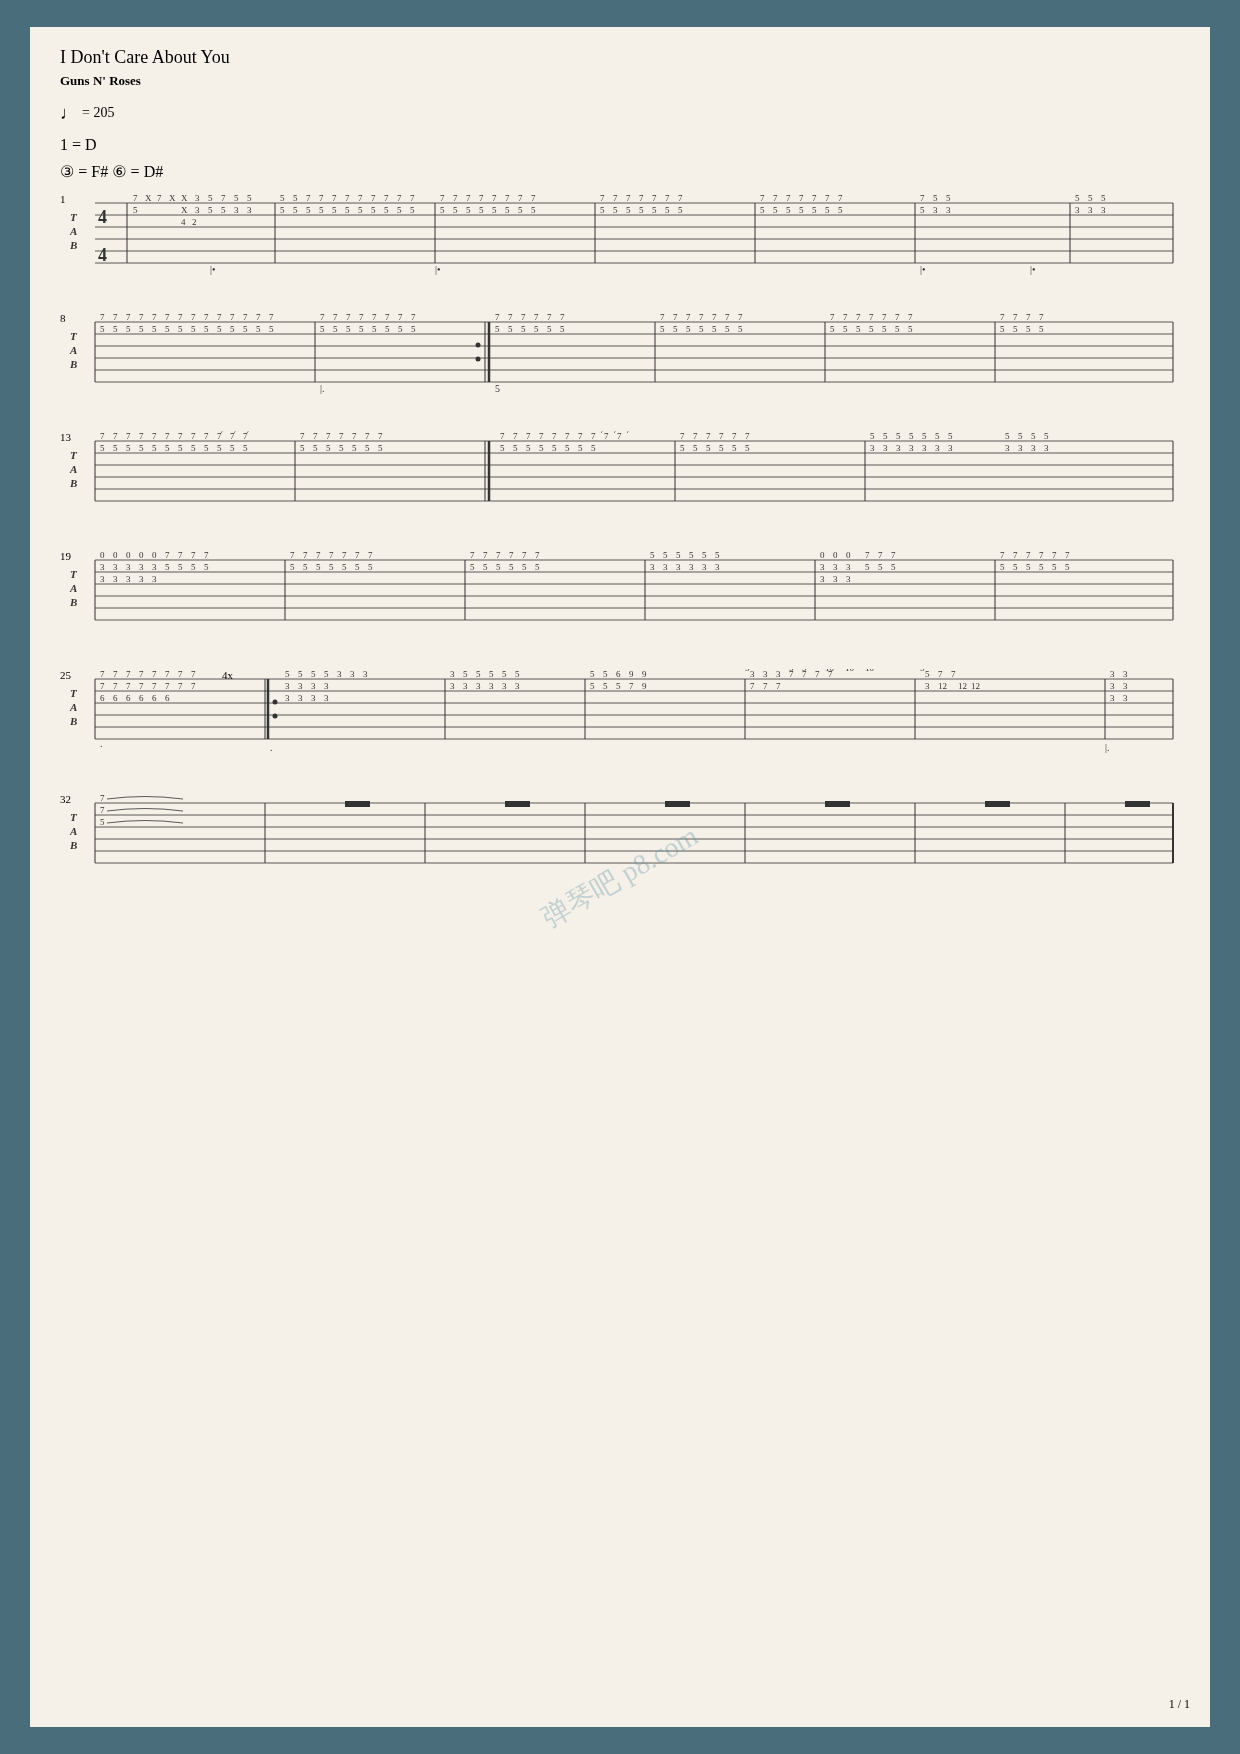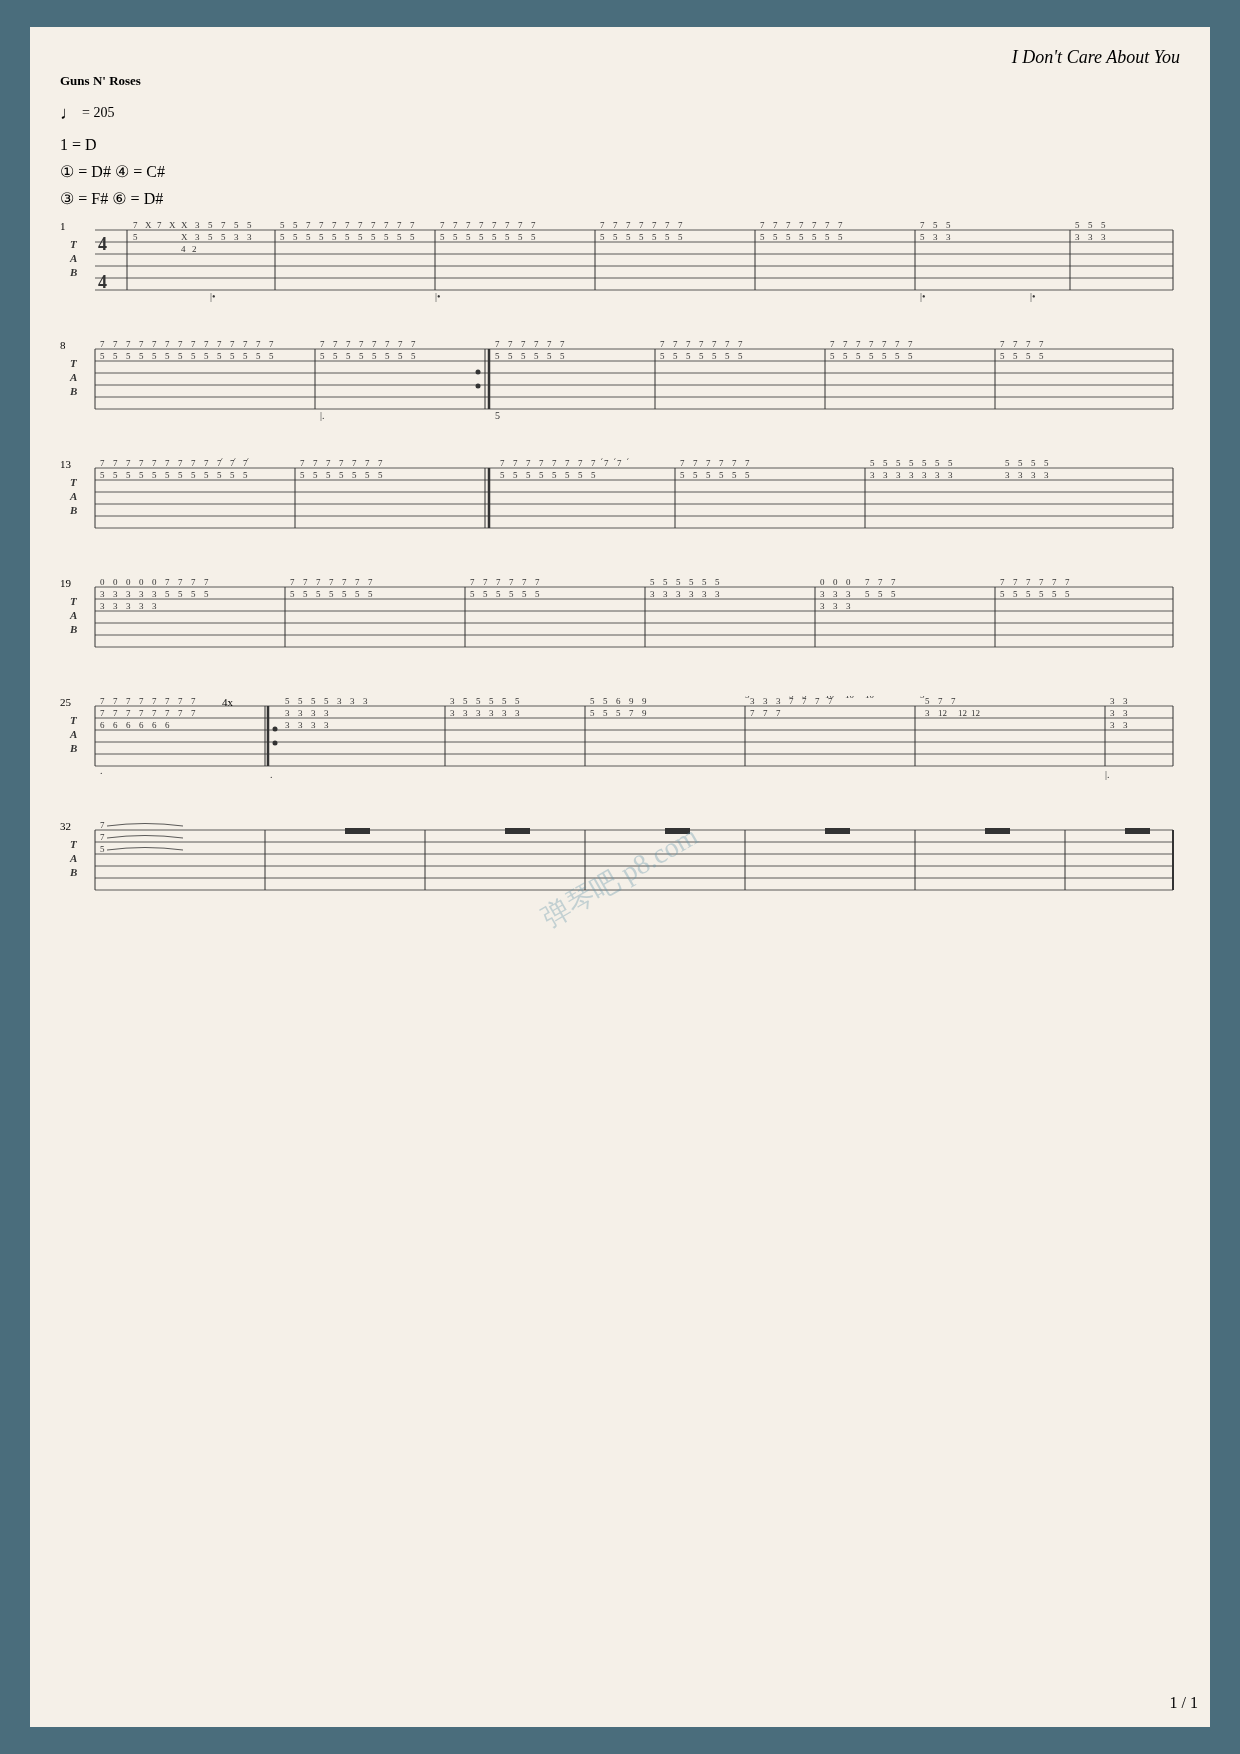--- a/index.html
+++ b/index.html
@@ -14,25 +14,24 @@
     .page {
       width: 1180px;
       height: 1700px;
       background-color: #f5f0e8;
       position: absolute;
       top: 27px;
       left: 30px;
       padding: 20px 30px;
     }
     .title {
-      text-align: right;
+      text-align: left;
       font-size: 18px;
       font-weight: normal;
       margin-bottom: 5px;
-      font-style: italic;
     }
     .artist {
       text-align: left;
       font-size: 13px;
       margin-bottom: 10px;
       font-weight: bold;
     }
     .tempo-section {
       margin-bottom: 5px;
       font-size: 13px;
@@ -48,22 +47,22 @@
     .note-symbol {
       font-size: 18px;
     }
     .tuning-info {
       font-size: 16px;
       line-height: 1.7;
     }
     .page-number {
       position: absolute;
       bottom: 15px;
-      right: 12px;
-      font-size: 16px;
+      right: 20px;
+      font-size: 12px;
     }
     .watermark {
       position: absolute;
       top: 50%;
       left: 50%;
       transform: translate(-50%, -50%) rotate(-30deg);
       font-size: 28px;
       color: rgba(100,150,170,0.35);
       white-space: nowrap;
       pointer-events: none;
@@ -92,21 +91,20 @@
   <div class="title">I Don't Care About You</div>
   <div class="artist">Guns N' Roses</div>
 
   <div class="tempo-section">
     <div class="tempo-line">
       <span class="note-symbol">♩</span>
       <span>= 205</span>
     </div>
     <div class="tuning-info">
       <div>1 = D</div>
-      <div>① = D#   ④ = C#</div>
       <div>③ = F#   ⑥ = D#</div>
     </div>
   </div>
 
   <div class="tab-row" style="margin-top:8px; margin-bottom:30px;">
     <span class="tab-row-number">1</span>
     <div class="tab-svg-container">
       <svg width="100%" height="85" viewBox="0 0 1110 85" xmlns="http://www.w3.org/2000/svg">
 
         <line x1="30" y1="10" x2="1108" y2="10" stroke="#333" stroke-width="0.8"></line>

